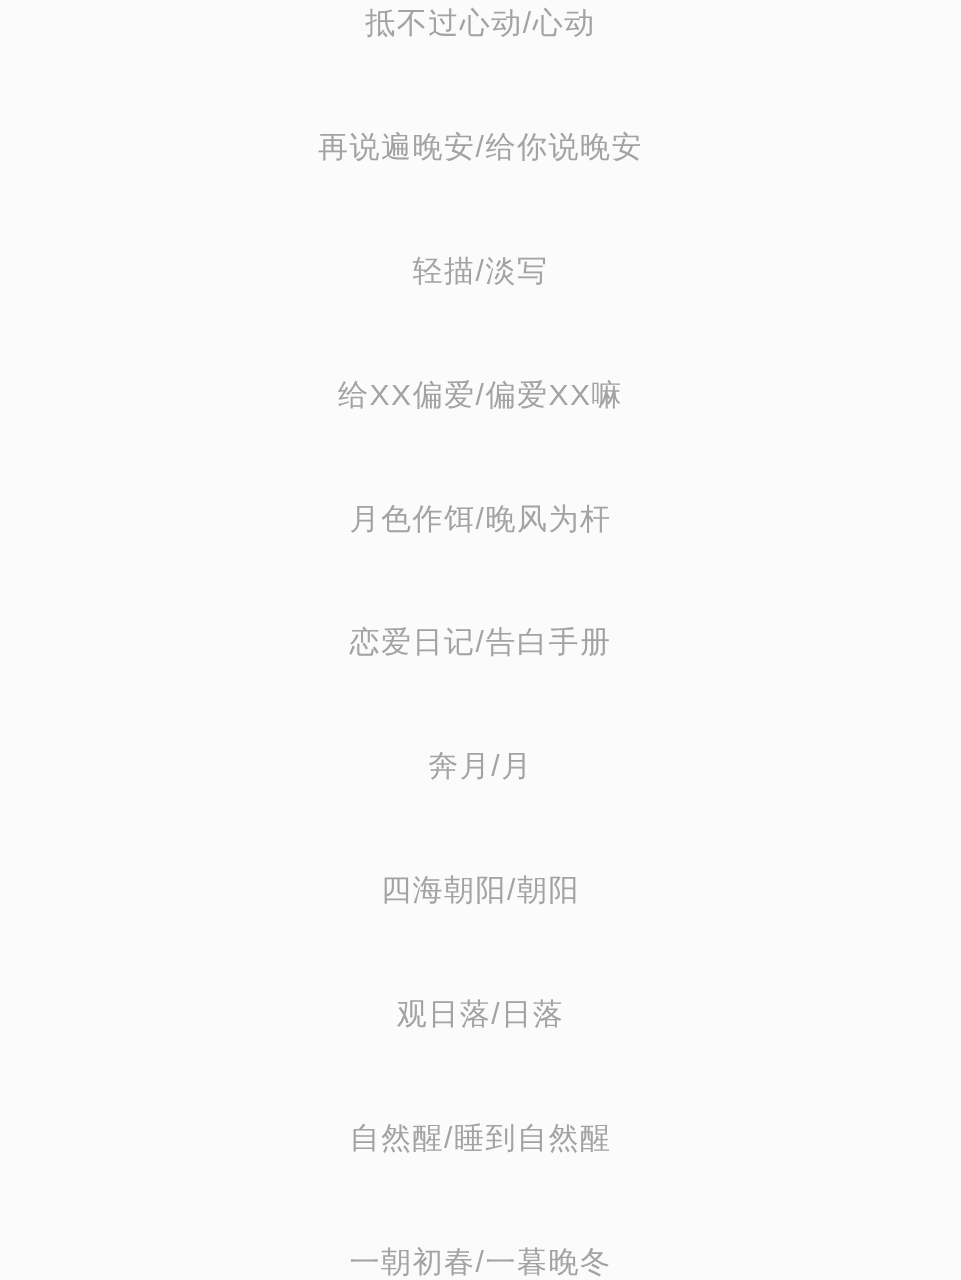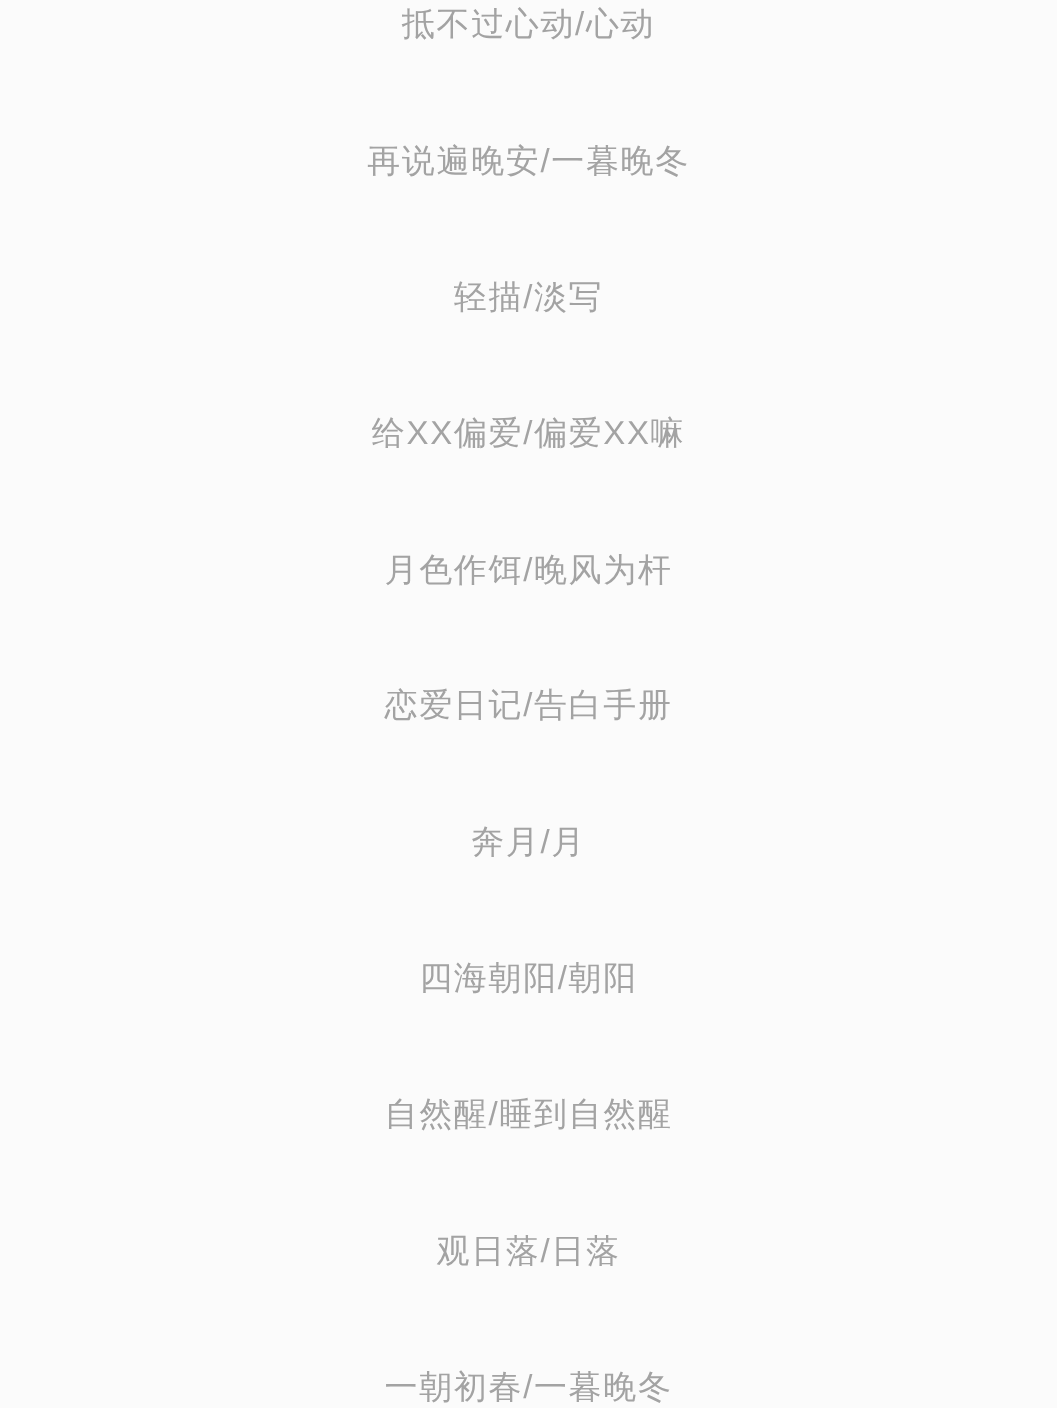--- a/index.html
+++ b/index.html
@@ -32,23 +32,23 @@
     color: #a3a3a3;
     text-align: center;
     white-space: nowrap;
   }
 </style>
 </head>
 <body>
 
 <main class="nickname-list">
     <div class="nickname-pair">抵不过心动/心动</div>
-    <div class="nickname-pair">再说遍晚安/一暮晚冬</div>
+    <div class="nickname-pair">再说遍晚安/给你说晚安</div>
     <div class="nickname-pair">轻描/淡写</div>
     <div class="nickname-pair">给XX偏爱/偏爱XX嘛</div>
     <div class="nickname-pair">月色作饵/晚风为杆</div>
     <div class="nickname-pair">恋爱日记/告白手册</div>
     <div class="nickname-pair">奔月/月</div>
     <div class="nickname-pair">四海朝阳/朝阳</div>
+    <div class="nickname-pair">观日落/日落</div>
     <div class="nickname-pair">自然醒/睡到自然醒</div>
-    <div class="nickname-pair">观日落/日落</div>
     <div class="nickname-pair">一朝初春/一暮晚冬</div>
   </main>
 
 </body></html>

